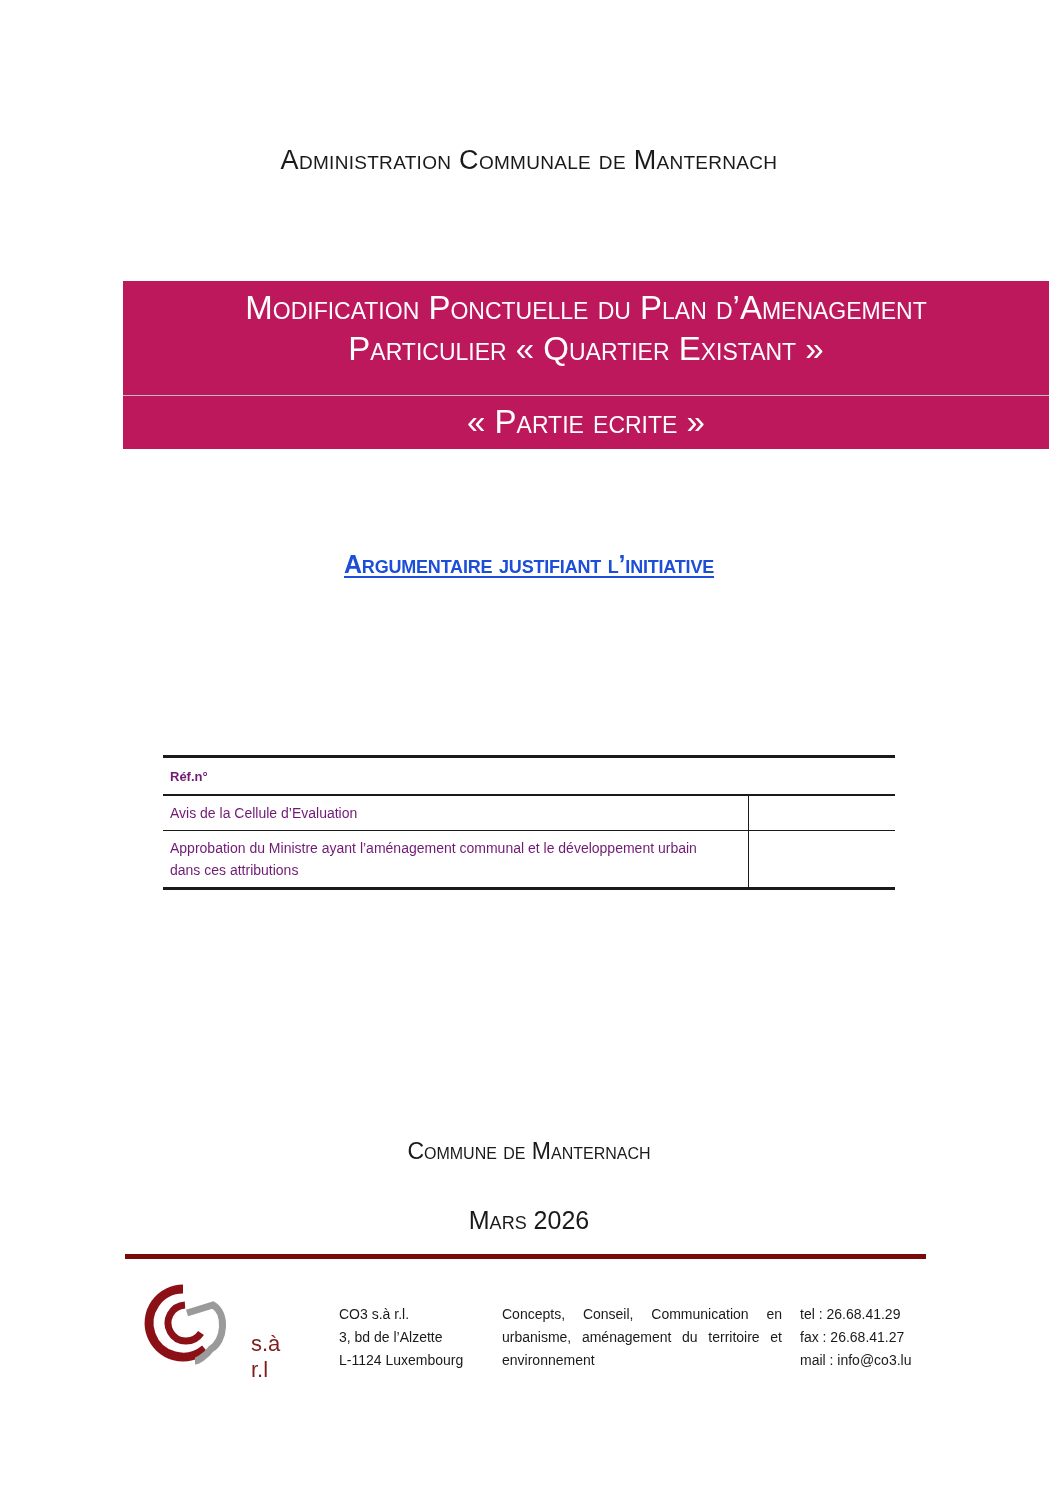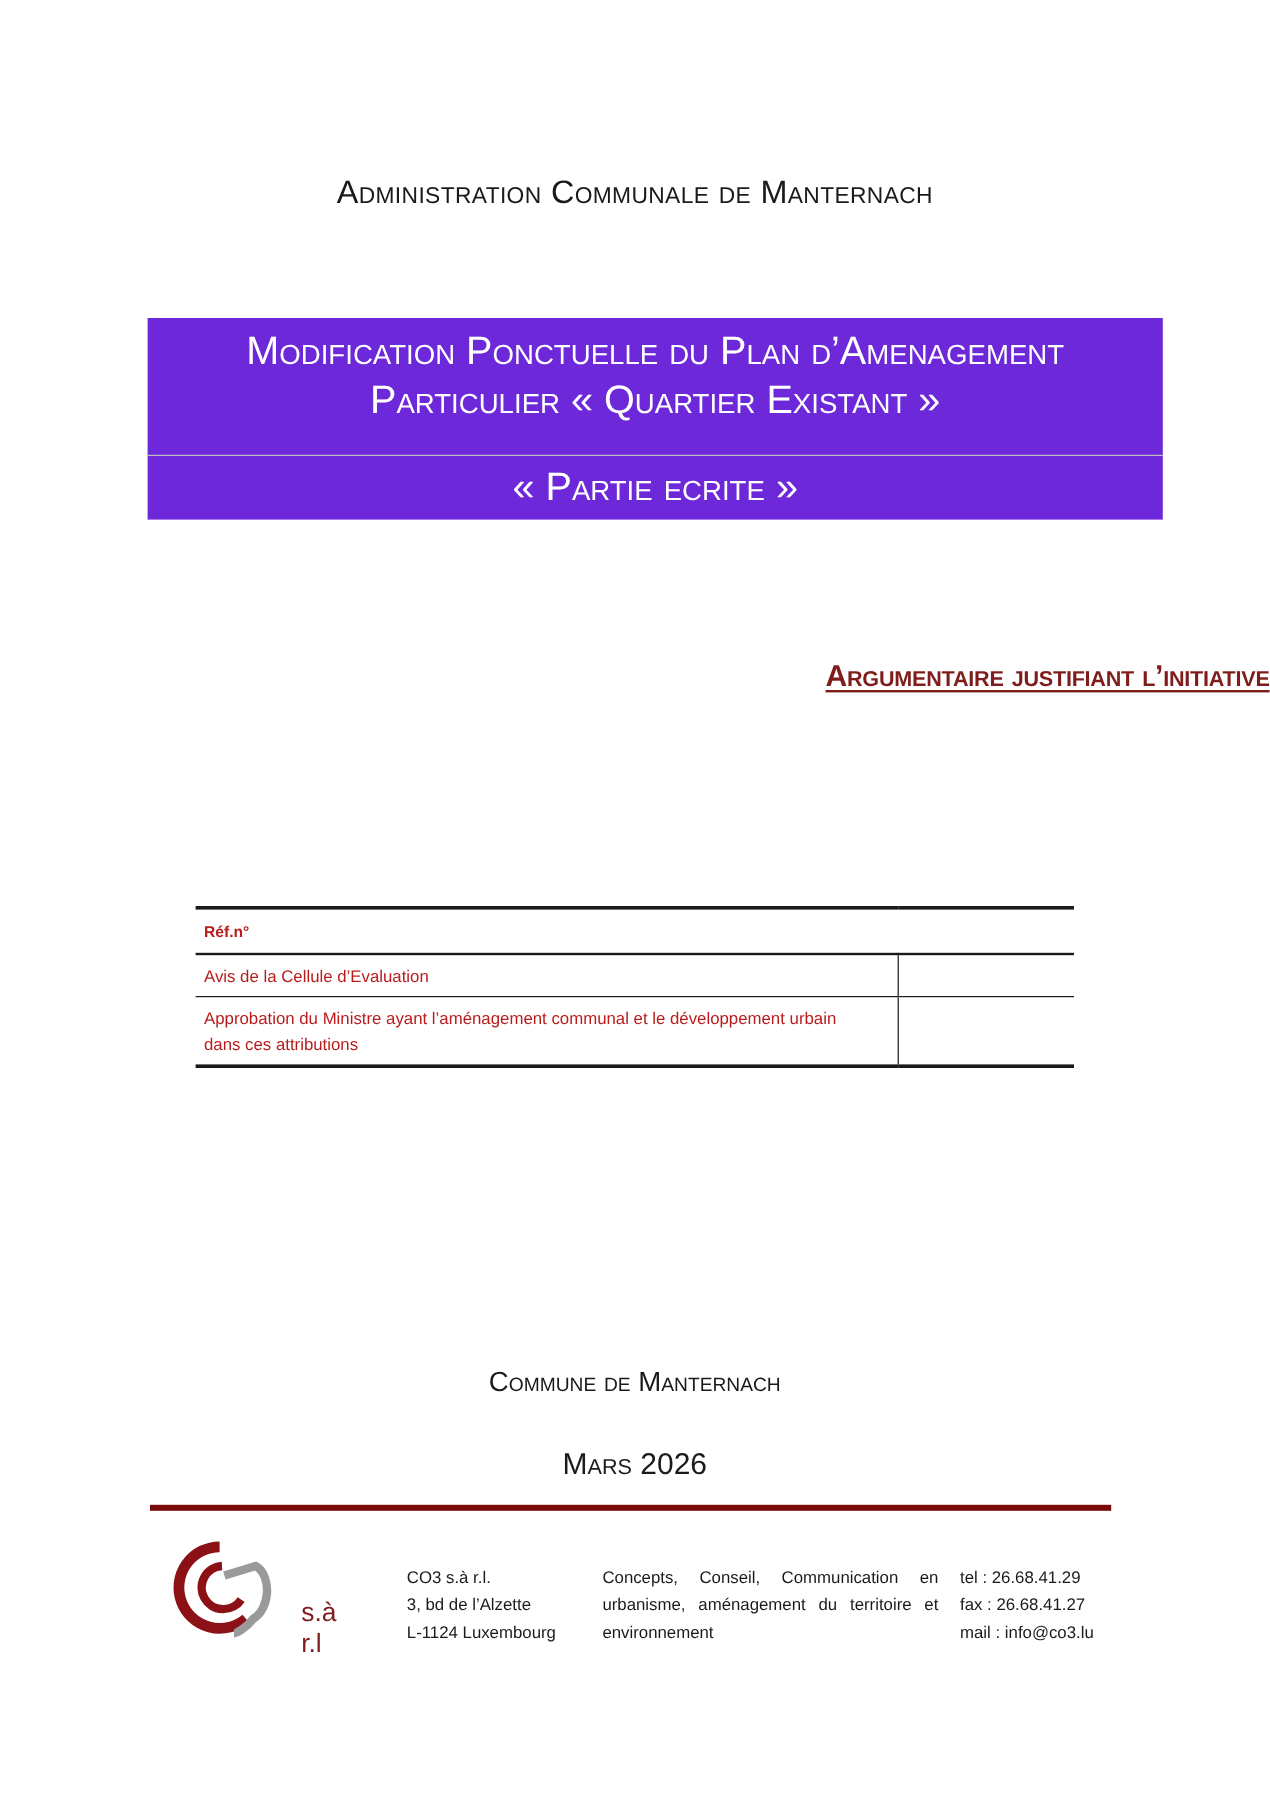--- a/index.html
+++ b/index.html
@@ -2,33 +2,33 @@
 <html><head>
 <meta charset="utf-8">
 <style>
   html, body { margin: 0; padding: 0; background: #ffffff; }
   body { width: 1058px; height: 1497px; position: relative; overflow: hidden;
          font-family: "Liberation Sans", "DejaVu Sans", sans-serif; color: #1a1a1a; }
 
   .admin-title { position: absolute; top: 145px; left: 0; width: 1058px; text-align: center;
                  font-size: 27px; font-variant: small-caps; letter-spacing: 0.3px; color: #1a1a1a; }
 
-  .banner { position: absolute; top: 265px; left: 123px; width: 846px; height: 168px;
-            background: #6d28d9; color: #ffffff; }
+  .banner { position: absolute; top: 281px; left: 123px; width: 926px; height: 168px;
+            background: #be185d; color: #ffffff; }
   .banner-top { height: 115px; border-bottom: 1px solid #bcbcbc; text-align: center;
                 font-variant: small-caps; font-size: 33px; line-height: 41px; padding-top: 6px; box-sizing: border-box; }
   .banner-bottom { height: 52px; text-align: center; font-variant: small-caps;
                    font-size: 33px; line-height: 52px; }
 
-  .subject { position: absolute; top: 550px; left: 0; width: 1058px; text-align: right;
-             font-size: 25px; font-variant: small-caps; font-weight: bold; color: #7f1d1d;
+  .subject { position: absolute; top: 550px; left: 0; width: 1058px; text-align: center;
+             font-size: 25px; font-variant: small-caps; font-weight: bold; color: #1d4ed8;
              text-decoration: underline; text-underline-offset: 3px; letter-spacing: -0.2px; }
 
   .ref-table { position: absolute; top: 755px; left: 163px; width: 732px; border-collapse: collapse;
-               font-size: 14px; color: #b91c1c; }
+               font-size: 14px; color: #701a75; }
   .ref-table td { padding: 6px 7px; vertical-align: middle; }
   .ref-table tr.head td { border-top: 3px solid #1a1a1a; border-bottom: 2px solid #1a1a1a; height: 24px;
                           font-weight: bold; font-size: 13px; }
   .ref-table tr.row td { border-bottom: 1px solid #1a1a1a; height: 22px; }
   .ref-table tr.row.last td { border-bottom: 3px solid #1a1a1a; line-height: 22px; }
   .ref-table td.val { border-left: 1px solid #1a1a1a; width: 132px; }
 
   .commune { position: absolute; top: 1138px; left: 0; width: 1058px; text-align: center;
              font-size: 23px; font-variant: small-caps; color: #1a1a1a; }
   .date { position: absolute; top: 1206px; left: 0; width: 1058px; text-align: center;

